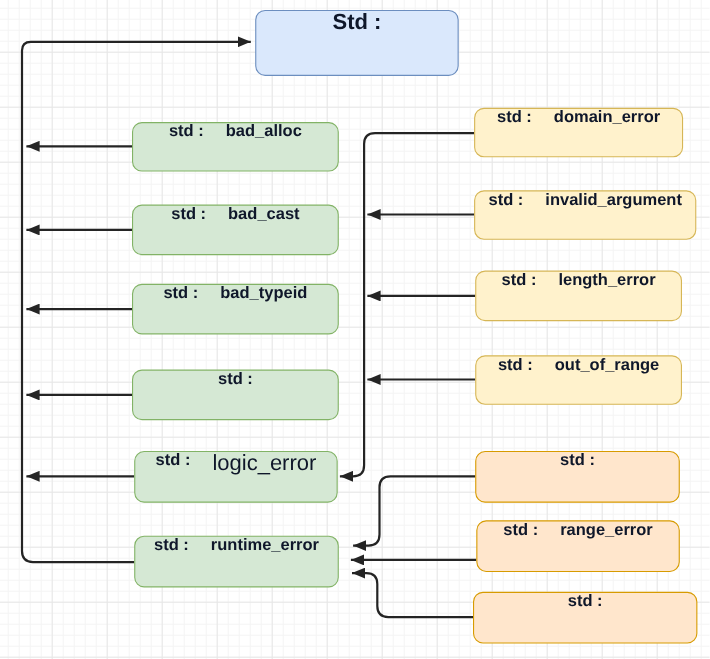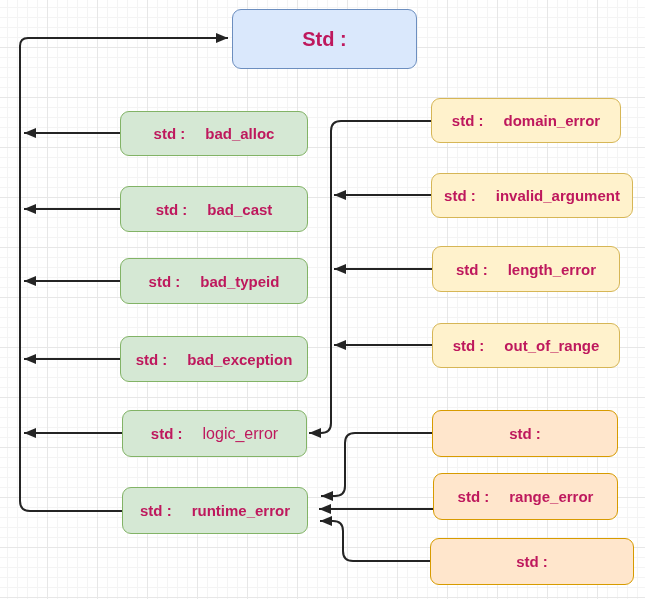--- a/index.html
+++ b/index.html
@@ -12,29 +12,29 @@
       linear-gradient(90deg,#e7e7e7 1px, transparent 1px),
       linear-gradient(#f4f4f4 1px, transparent 1px),
       linear-gradient(90deg,#f4f4f4 1px, transparent 1px);
     background-size:50px 50px,50px 50px,10px 10px,10px 10px;
     background-position:-3px -3px;
   }
   #edges{position:absolute;left:0;top:0;width:645px;height:599px;}
   .node{
     position:absolute;box-sizing:border-box;
     border-radius:9px;border:1.5px solid;
-    display:flex;align-items:center;justify-content:center;
-    font-weight:bold;font-size:15px;color:#be185d;
+    display:flex;align-items:flex-start;justify-content:center;
+    font-weight:bold;font-size:15px;color:#0f172a;
     white-space:nowrap;line-height:1;gap:20px;
   }
   .node.root{background:#dae8fc;border-color:#6c8ebf;font-size:20px;}
   .node.green{background:#d5e8d4;border-color:#82b366;}
   .node.yellow{background:#fff2cc;border-color:#d6b656;}
   .node.orange{background:#ffe6cc;border-color:#d79b00;}
-  .node .nm.thin{font-weight:400;font-size:16px;}
+  .node .nm.thin{font-weight:400;font-size:20px;}
 </style>
 </head>
 <body>
 
 <svg id="edges" width="645" height="599" viewBox="0 0 645 599" xmlns="http://www.w3.org/2000/svg">
   <defs>
     <marker id="arr" markerWidth="13" markerHeight="10" refX="12" refY="5" orient="auto" markerUnits="userSpaceOnUse">
       <path d="M 0 0 L 12 5 L 0 10 Z" fill="#242424"></path>
     </marker>
   </defs>
@@ -69,21 +69,20 @@
     <span class="nm">bad_cast</span>
 </div>
 
 <div class="node green" style="left:120px;top:258px;width:188px;height:46px">
   <span class="pfx">std : </span>
     <span class="nm">bad_typeid</span>
 </div>
 
 <div class="node green" style="left:120px;top:336px;width:188px;height:46px">
   <span class="pfx">std : </span>
-    <span class="nm">bad_exception</span>
 </div>
 
 <div class="node green" style="left:122px;top:410px;width:185px;height:47px">
   <span class="pfx">std : </span>
     <span class="nm thin">logic_error</span>
 </div>
 
 <div class="node green" style="left:122px;top:487px;width:186px;height:47px">
   <span class="pfx">std : </span>
     <span class="nm">runtime_error</span>

